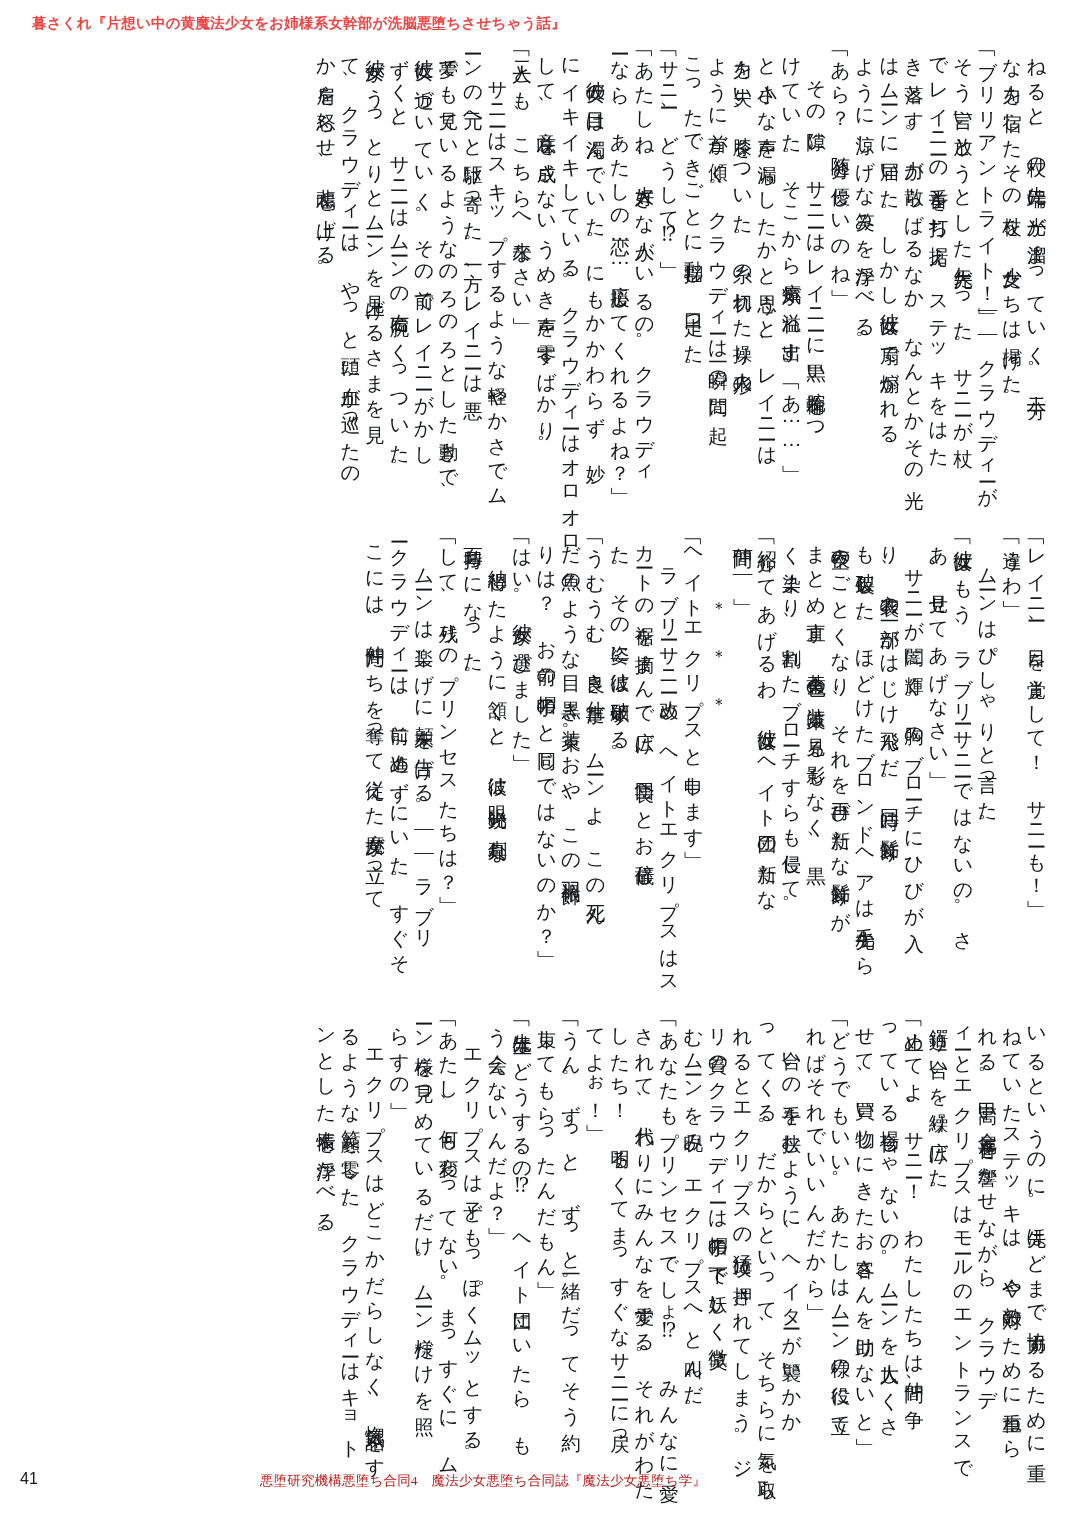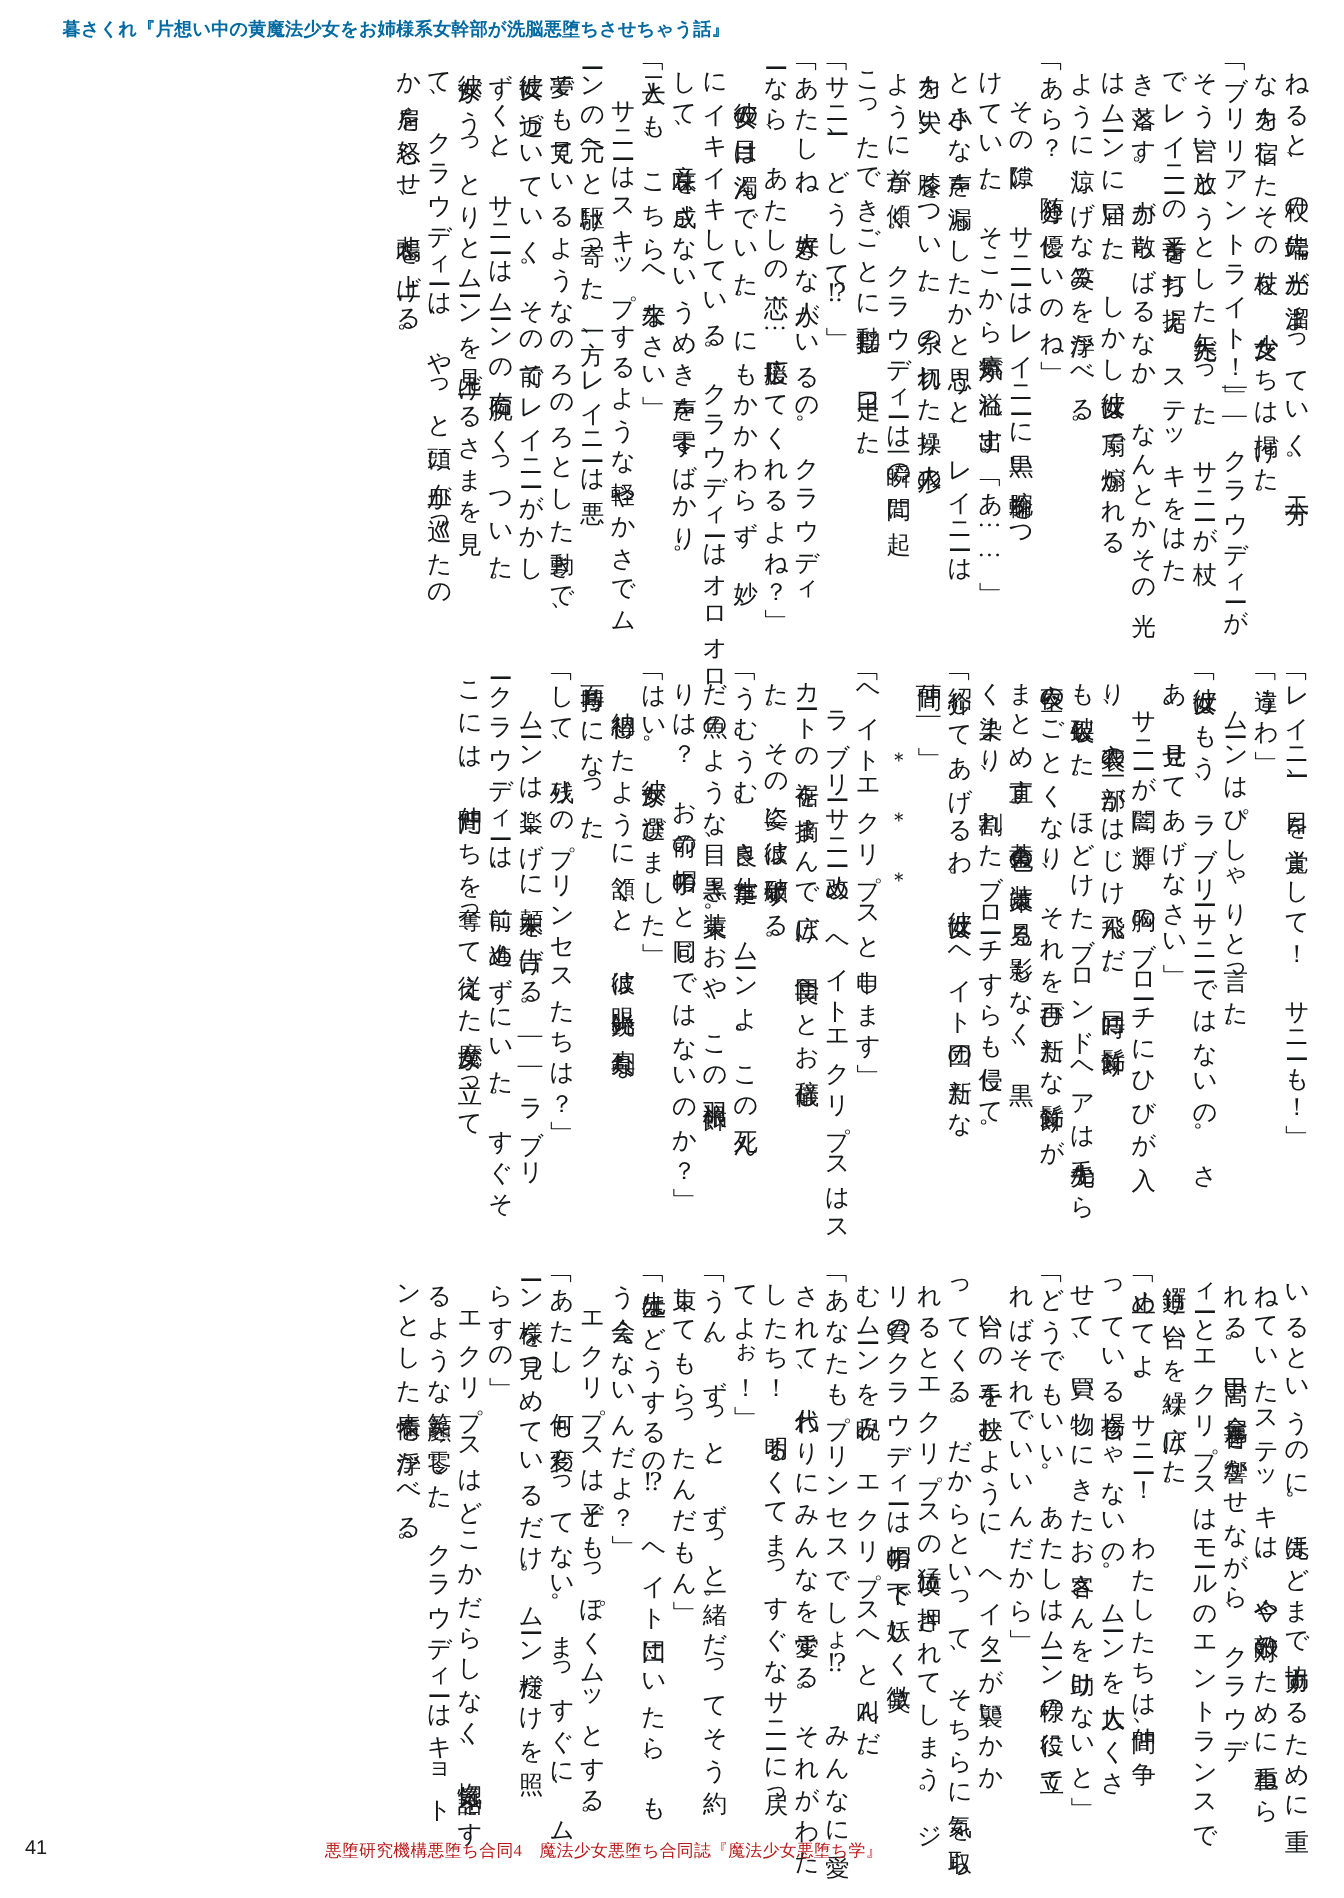--- a/index.html
+++ b/index.html
@@ -21,23 +21,22 @@
   }
 
   
   #running-header {
     position: absolute;
     top: 14px;
     left: 32px;
     font-size: 14.5px;
     font-weight: 600;
     letter-spacing: 0.2px;
-    color: #0369a1;
+    color: #ef4444;
     white-space: nowrap;
-    margin-left: 18px;
   }
 
   
   .vblock {
     position: absolute;
     display: flex;
     flex-direction: row-reverse;   
     align-items: flex-start;
     justify-content: flex-start;
   }

